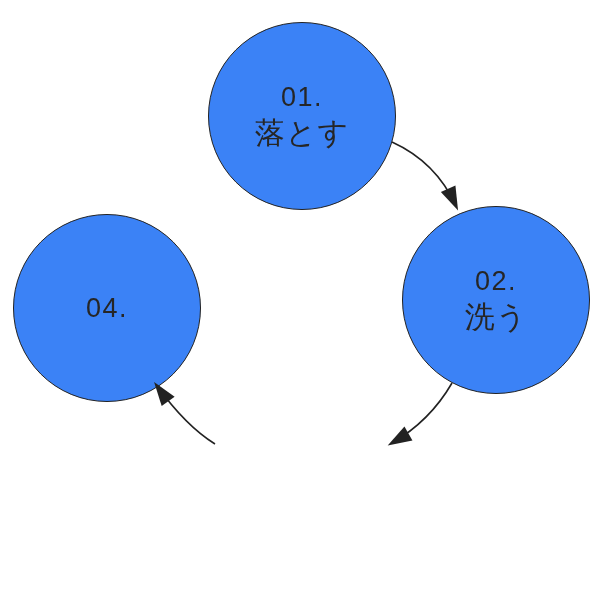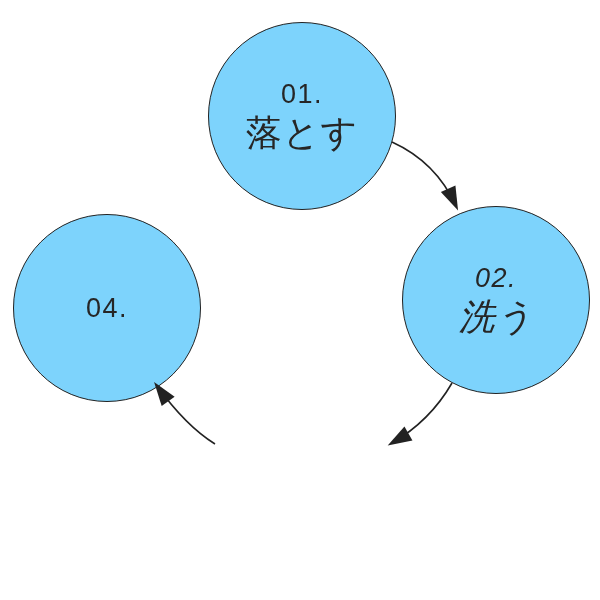--- a/index.html
+++ b/index.html
@@ -15,43 +15,43 @@
     overflow: hidden;
     font-family: "Liberation Sans", "DejaVu Sans", sans-serif;
   }
   .node {
     position: absolute;
     width: 188px;
     height: 188px;
     box-sizing: border-box;
     border: 1.5px solid #222222;
     border-radius: 50%;
-    background: #7dd3fc;
+    background: #3b82f6;
     display: flex;
     flex-direction: column;
     align-items: center;
     justify-content: center;
     gap: 7px;
     z-index: 1;
   }
   .node .num {
     font-size: 27px;
     line-height: 1;
     color: #262626;
     letter-spacing: 1.5px;
   }
   .node .label {
-    font-size: 36px;
+    font-size: 30px;
     line-height: 1;
     color: #262626;
     letter-spacing: 1px;
     white-space: nowrap;
   }
   .node-1 { left: 208px; top: 22px; }
-  .node-2 { left: 402px; top: 206px; font-style: italic; }
+  .node-2 { left: 402px; top: 206px; }
   .node-3 { left: 207px; top: 386px; }
   .node-4 { left: 13px;  top: 214px; }
 
   svg.arrows {
     position: absolute;
     left: 0;
     top: 0;
     width: 600px;
     height: 600px;
     z-index: 2;

